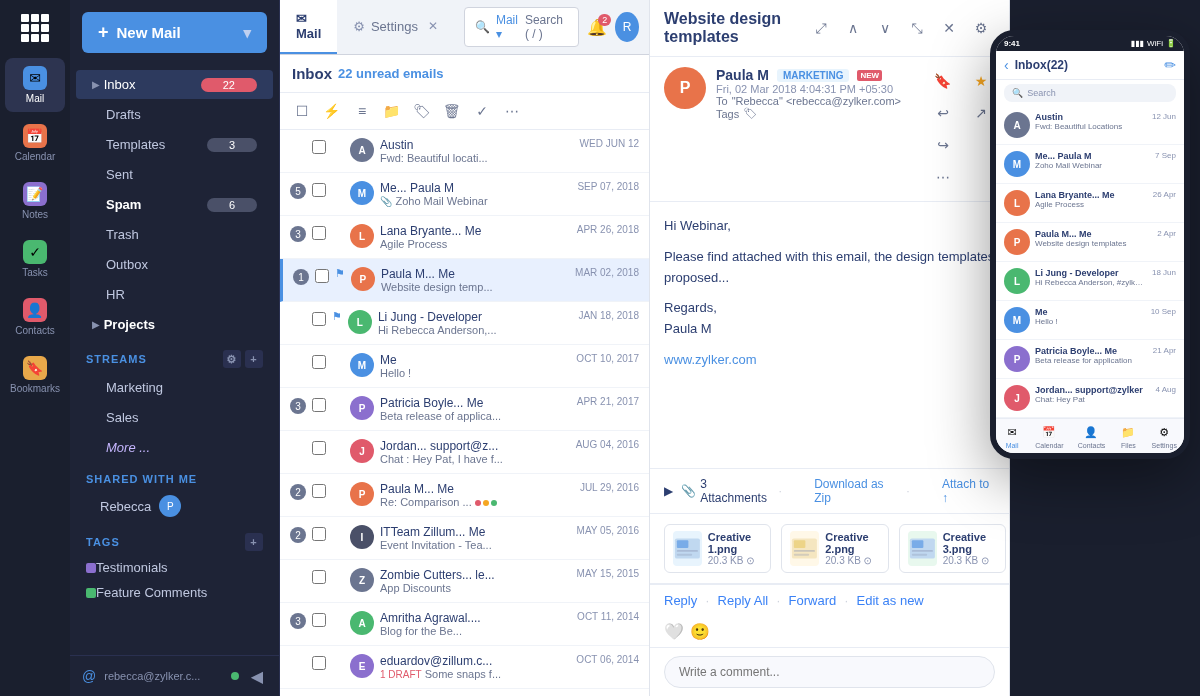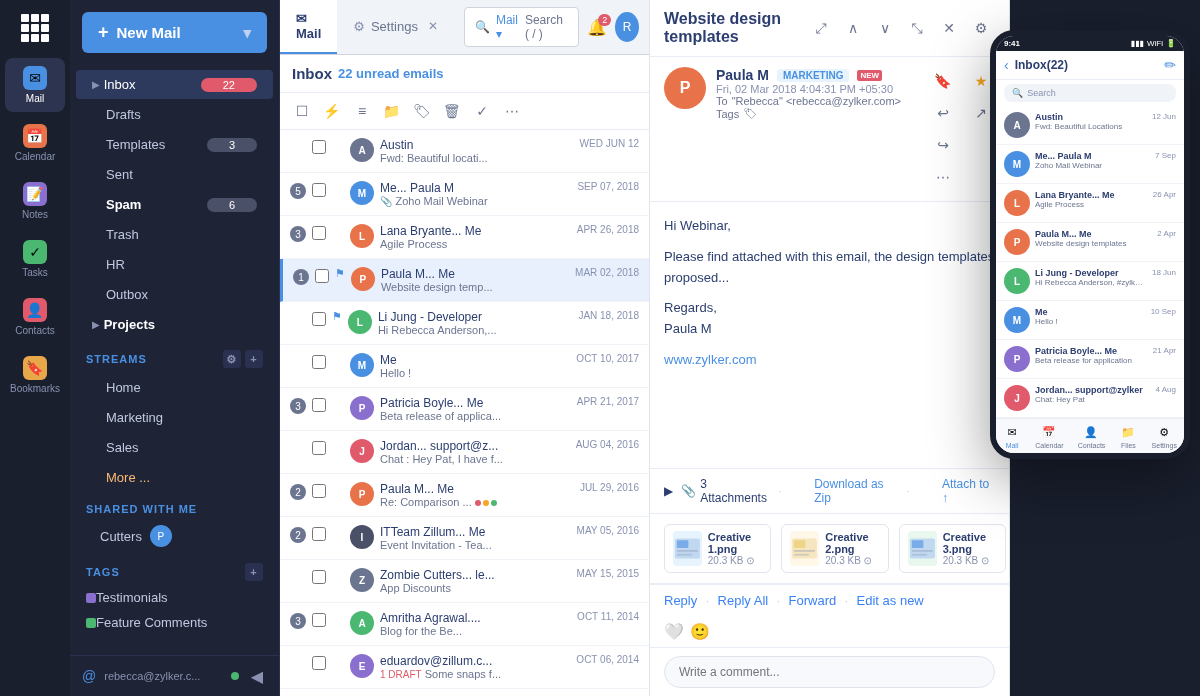--- a/index.html
+++ b/index.html
@@ -227,55 +227,52 @@
       <span class="item-label" style="padding-left:14px;">Sent</span>
     </div>
     <div class="sidebar-item bold">
       <span class="item-label" style="padding-left:14px;">Spam</span>
       <span class="item-count gray">6</span>
     </div>
     <div class="sidebar-item">
       <span class="item-label" style="padding-left:14px;">Trash</span>
     </div>
     <div class="sidebar-item">
+      <span class="item-label" style="padding-left:14px;">Outbox</span>
+    </div>
+    <div class="sidebar-item">
       <span class="item-label" style="padding-left:14px;">HR</span>
-    </div>
-    <div class="sidebar-item">
-      <span class="item-label" style="padding-left:14px;">Outbox</span>
     </div>
     <div class="sidebar-item bold">
       <span class="sidebar-arrow">▶</span>
       <span class="item-label">Projects</span>
     </div>
 
     <div class="section-header">
       <span>STREAMS</span>
       <div class="section-icons">
         <div class="section-icon-btn">⚙</div>
         <div class="section-icon-btn">+</div>
       </div>
     </div>
     <div class="sidebar-item">
-      <span class="item-label" style="padding-left:14px;">Home</span>
-    </div>
-    <div class="sidebar-item">
       <span class="item-label" style="padding-left:14px;">Marketing</span>
     </div>
     <div class="sidebar-item">
       <span class="item-label" style="padding-left:14px;">Sales</span>
     </div>
     <div class="sidebar-item">
-      <span class="item-label" style="padding-left:14px;color:#fdba74;">More ...</span>
+      <span class="item-label" style="padding-left:14px;color:#c4b5fd;font-style:italic;">More ...</span>
     </div>
 
     <div class="section-header">
       <span>SHARED WITH ME</span>
     </div>
     <div class="shared-item">
-      <span class="item-label" style="padding-left:14px;color:#c0c8e0;font-size:13px;">Cutters</span>
+      <span class="item-label" style="padding-left:14px;color:#c0c8e0;font-size:13px;">Rebecca</span>
       <div class="shared-avatar">P</div>
     </div>
 
     <div class="section-header">
       <span>TAGS</span>
       <div class="section-icons">
         <div class="section-icon-btn">+</div>
       </div>
     </div>
     <div class="tag-item">

